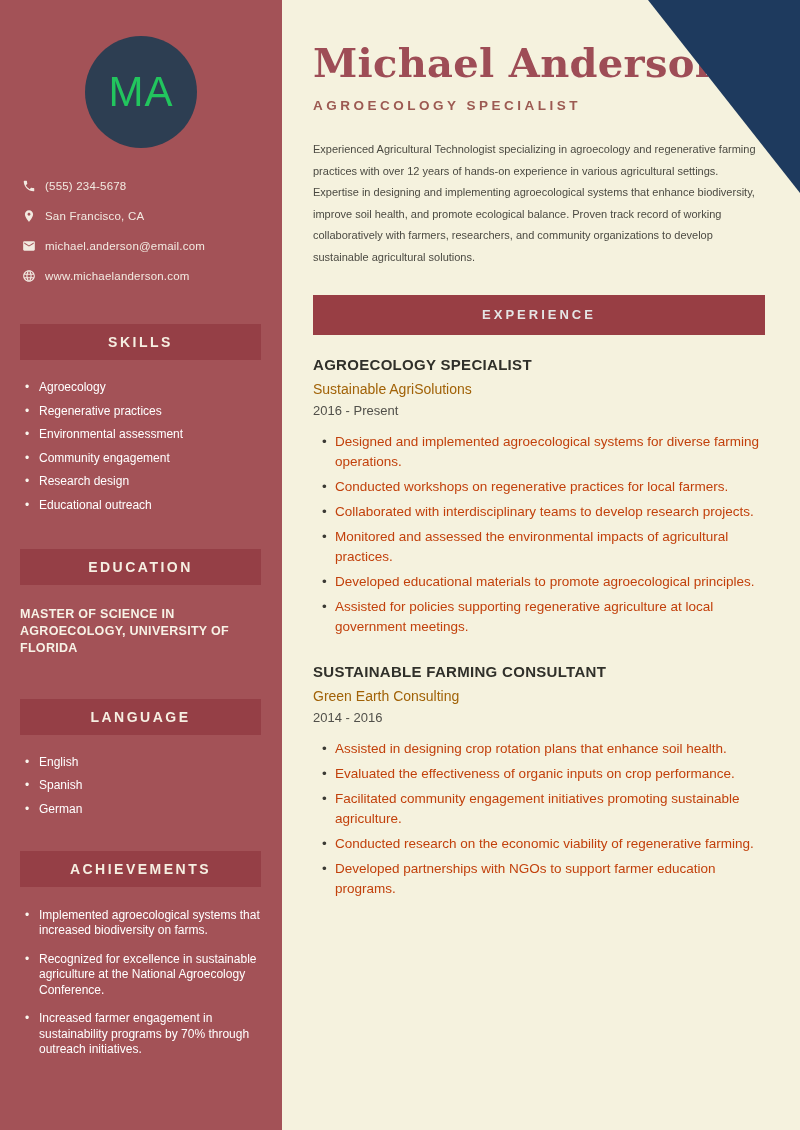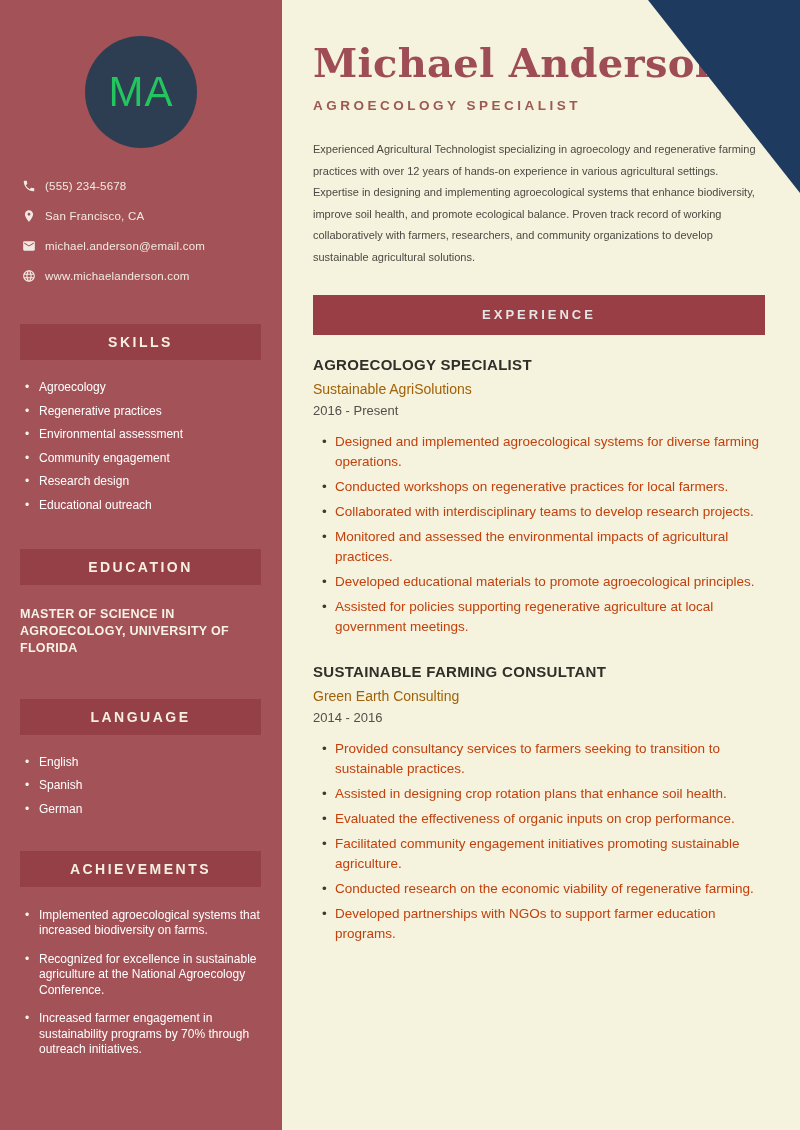--- a/index.html
+++ b/index.html
@@ -160,21 +160,20 @@
           <li>Assisted for policies supporting regenerative agriculture at local government meetings.</li>
         </ul>
     </section>
 
     <section class="job">
       <h2 class="job-role">SUSTAINABLE FARMING CONSULTANT</h2>
       <div class="job-company">Green Earth Consulting</div>
       <div class="job-dates">2014 - 2016</div>
       <ul class="job-bullets">
 
-      <li>Provided consultancy services to farmers seeking to transition to sustainable practices.</li>
           <li>Assisted in designing crop rotation plans that enhance soil health.</li>
           <li>Evaluated the effectiveness of organic inputs on crop performance.</li>
           <li>Facilitated community engagement initiatives promoting sustainable agriculture.</li>
           <li>Conducted research on the economic viability of regenerative farming.</li>
           <li>Developed partnerships with NGOs to support farmer education programs.</li>
         </ul>
     </section>
   </main>
 
 </div>

